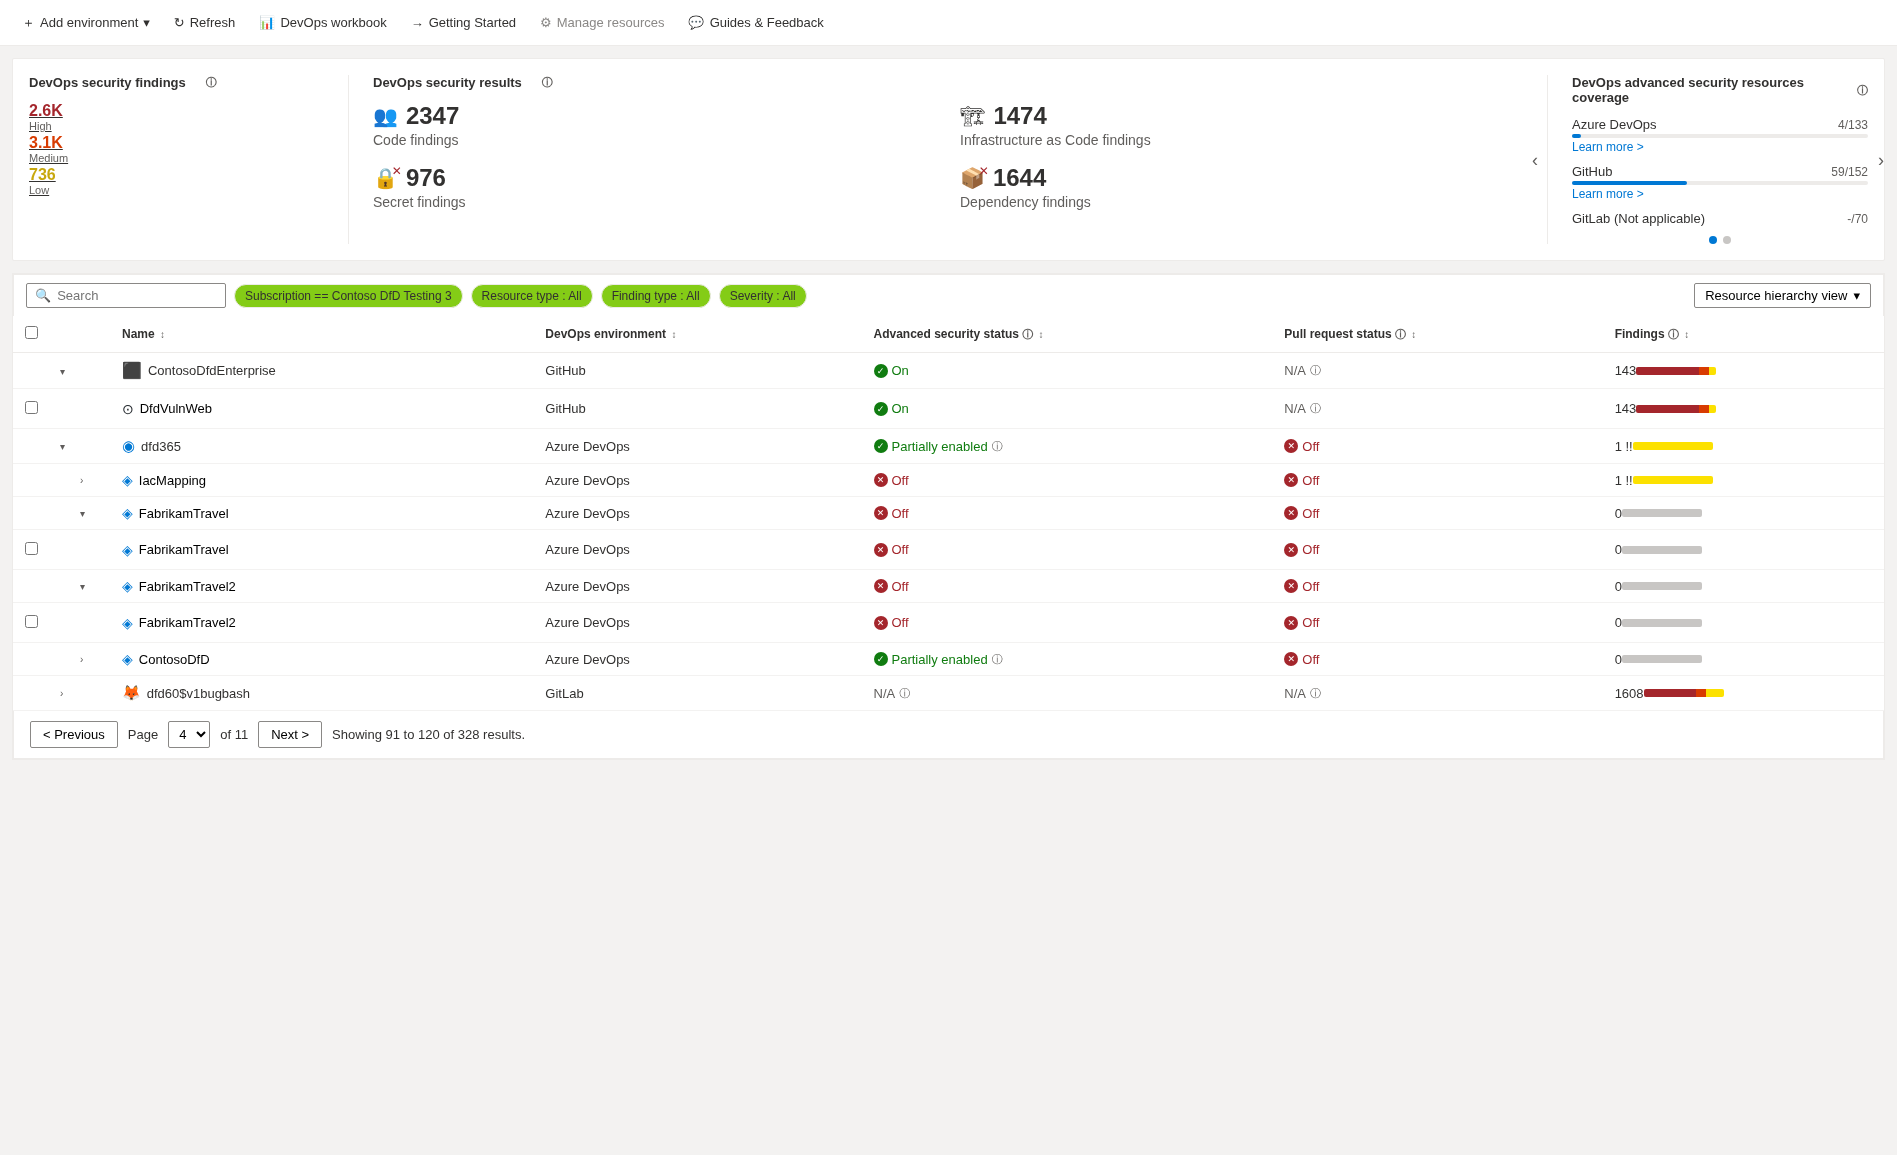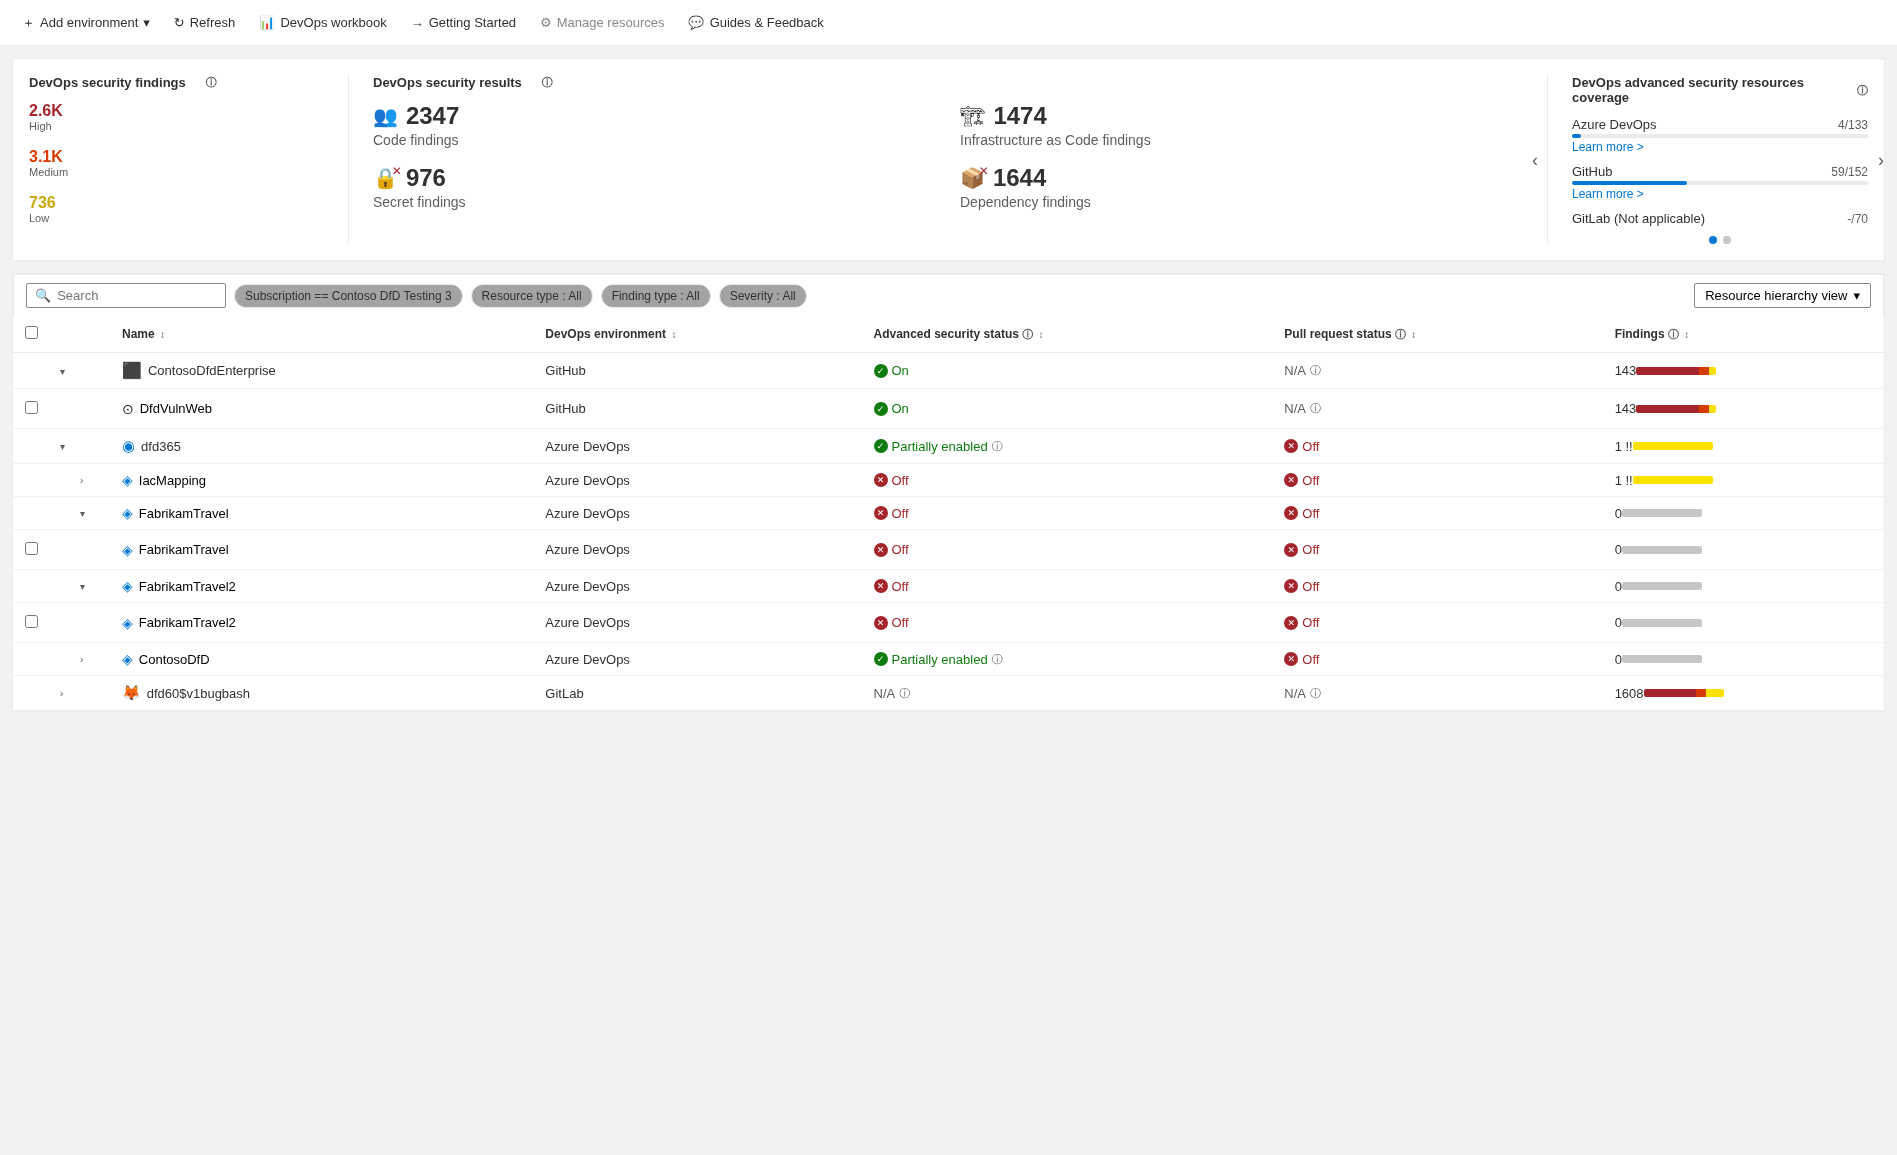--- a/index.html
+++ b/index.html
@@ -30,21 +30,21 @@
     
     .findings-panel { width: 320px; display: flex; gap: 16px; padding-right: 24px; border-right: 1px solid #edebe9; }
     .donut-container { position: relative; width: 120px; height: 120px; flex-shrink: 0; }
     .donut-container svg { width: 120px; height: 120px; }
     .donut-center {
       position: absolute; top: 50%; left: 50%; transform: translate(-50%, -50%);
       text-align: center;
     }
     .donut-center .count { font-size: 20px; font-weight: 600; color: #323130; }
     .donut-center .label { font-size: 11px; color: #605e5c; }
-    .findings-legend { display: flex; flex-direction: column; justify-content: center; gap: 16px; }
+    .findings-legend { display: flex; flex-direction: column; justify-content: center; gap: 2px; text-decoration: underline; }
     .legend-item { display: flex; flex-direction: column; }
     .legend-count { font-size: 16px; font-weight: 600; }
     .legend-label { font-size: 11px; color: #605e5c; }
     .legend-high .legend-count { color: #a4262c; }
     .legend-medium .legend-count { color: #d83b01; }
     .legend-low .legend-count { color: #fce100; }
 
     
     .results-panel { flex: 1; padding: 0 24px; border-right: 1px solid #edebe9; }
     .results-grid { display: grid; grid-template-columns: 1fr 1fr; gap: 16px 24px; margin-top: 8px; }
@@ -89,21 +89,21 @@
     }
     .search-box {
       display: flex; align-items: center; gap: 6px;
       border: 1px solid #8a8886; padding: 4px 8px; border-radius: 2px;
       width: 200px; background: #fff;
     }
     .search-box input { border: none; outline: none; font-size: 13px; width: 100%; }
     .filter-chip {
       display: flex; align-items: center; gap: 4px;
       border: 1px solid #edebe9; padding: 4px 10px; border-radius: 16px;
-      background: #a3a3a3; font-size: 12px; cursor: pointer; white-space: nowrap;
+      background: #84cc16; font-size: 12px; cursor: pointer; white-space: nowrap;
     }
     .spacer { flex: 1; }
     .hierarchy-btn {
       display: flex; align-items: center; gap: 6px;
       border: 1px solid #8a8886; padding: 4px 10px; border-radius: 2px;
       background: #fff; cursor: pointer; font-size: 13px;
     }
 
     
     .table-container {
@@ -670,14 +670,28 @@
         <div class="bar-medium" style="width:10.4px"></div>
         <div class="bar-low" style="width:17.4px"></div>
 
       </div>
     </div>
             </td>
     </tr>
         </tbody>
     </table>
 
+    <div class="pagination">
+      <button class="page-btn">
+        <span>&lt; Previous</span>
+      </button>
+      <span>Page</span>
+      <select class="page-select">
+        <option>4</option>
+      </select>
+      <span>of 11</span>
+      <button class="page-btn">
+        <span>Next &gt;</span>
+      </button>
+      <span>Showing 91 to 120 of 328 results.</span>
+    </div>
   </div>
 </div>
 
 </body></html>

